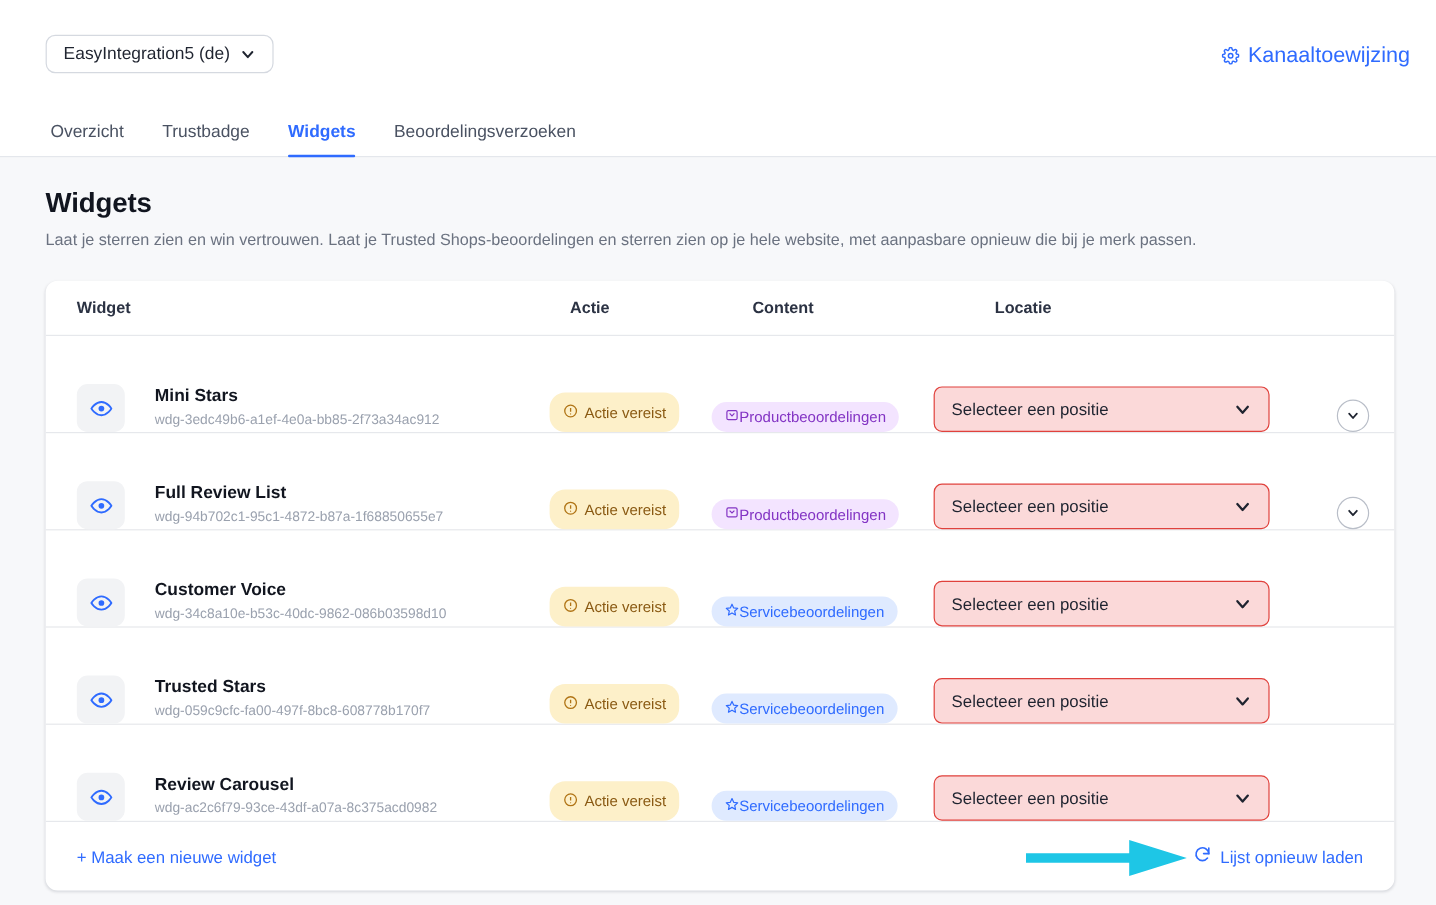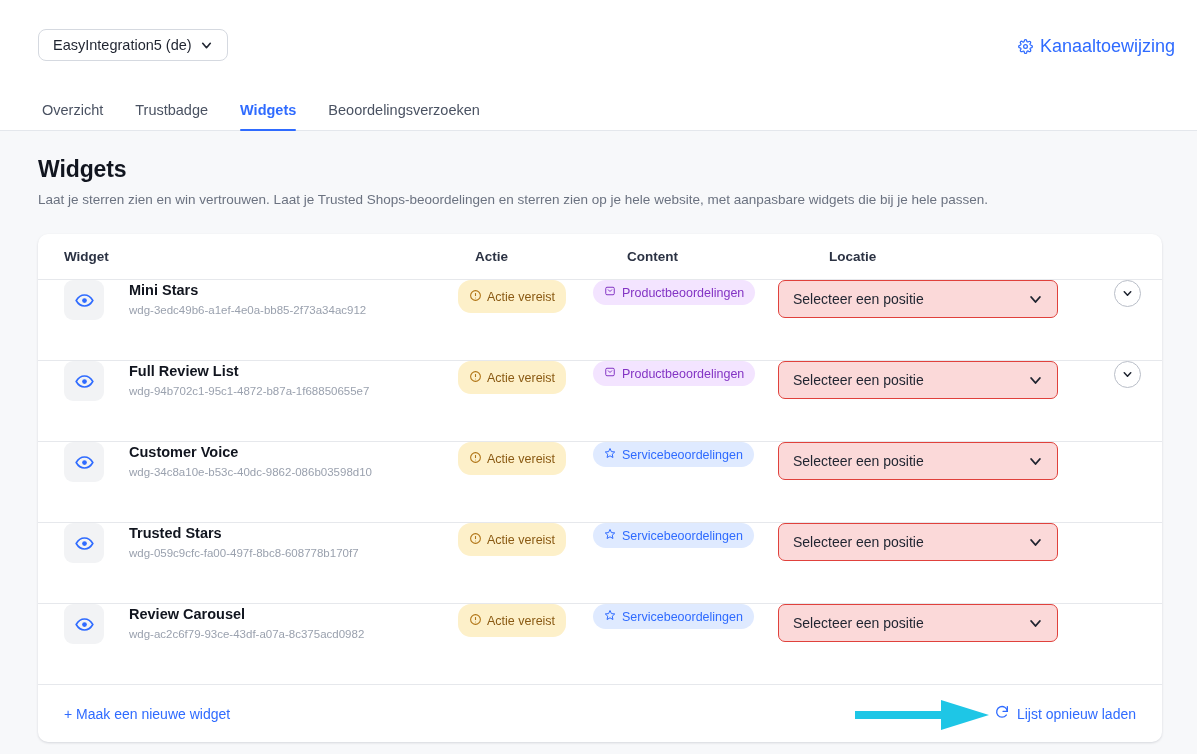--- a/index.html
+++ b/index.html
@@ -79,21 +79,21 @@
     border-bottom: 1px solid #e6e8ec;
     font-size: 13.5px; font-weight: 700; color: #2b3243; gap: 17px;
   }
   .col-widget  { width: 420px; padding-left: 26px; }
   .col-status  { width: 135px; }
   .col-content { width: 185px; }
   .col-loc     { width: 300px; }
   .col-act     { flex: 1; }
 
   .row {
-    display: flex; align-items: flex-start;
+    display: flex; align-items: flex-end;
     height: 81px;
     border-bottom: 1px solid #e6e8ec;
   }
   .row:last-of-type { border-bottom: 1px solid #e6e8ec; }
 
   .wcell { width: 420px; display: flex; align-items: center; padding-left: 26px; }
   .wicon {
     width: 40px; height: 40px; border-radius: 9px;
     background: #f2f3f5;
     display: flex; align-items: center; justify-content: center;
@@ -107,21 +107,21 @@
   .badge-status {
     display: inline-flex; align-items: center; gap: 5px;
     height: 33px; padding: 0 11px;
     border-radius: 13px;
     background: #fdf0c9; color: #8a5a13;
     font-size: 12.5px; white-space: nowrap;
   }
 
   .ccell { width: 185px; }
   .badge-content {
-    display: inline-flex; align-items: center; gap: 6px;
+    display: inline-flex; align-items: center; 
     height: 25px; padding: 8px 11px;
     border-radius: 13px;
     font-size: 12.5px; white-space: nowrap;
   }
   .badge-content.product { background: #f3e4ff; color: #8334c4; }
   .badge-content.service { background: #dfeaff; color: #2f6bff; }
 
   .lcell { width: 300px; }
   .loc-select {
     width: 280px; height: 38px;
@@ -186,21 +186,21 @@
 
     <div class="tabs">
       <div class="tab">Overzicht</div>
       <div class="tab">Trustbadge</div>
       <div class="tab active">Widgets</div>
       <div class="tab">Beoordelingsverzoeken</div>
     </div>
   </div>
 
   <div class="h1">Widgets</div>
-  <div class="sub">Laat je sterren zien en win vertrouwen. Laat je Trusted Shops-beoordelingen en sterren zien op je hele website, met aanpasbare widgets die bij je hele passen.</div>
+  <div class="sub">Laat je sterren zien en win vertrouwen. Laat je Trusted Shops-beoordelingen en sterren zien op je hele website, met aanpasbare opnieuw die bij je merk passen.</div>
 
   <div class="card">
 
     <div class="thead">
       <div class="col-widget">Widget</div>
       <div class="col-status">Actie</div>
       <div class="col-content">Content</div>
       <div class="col-loc">Locatie</div>
       <div class="col-act"></div>
     </div>

